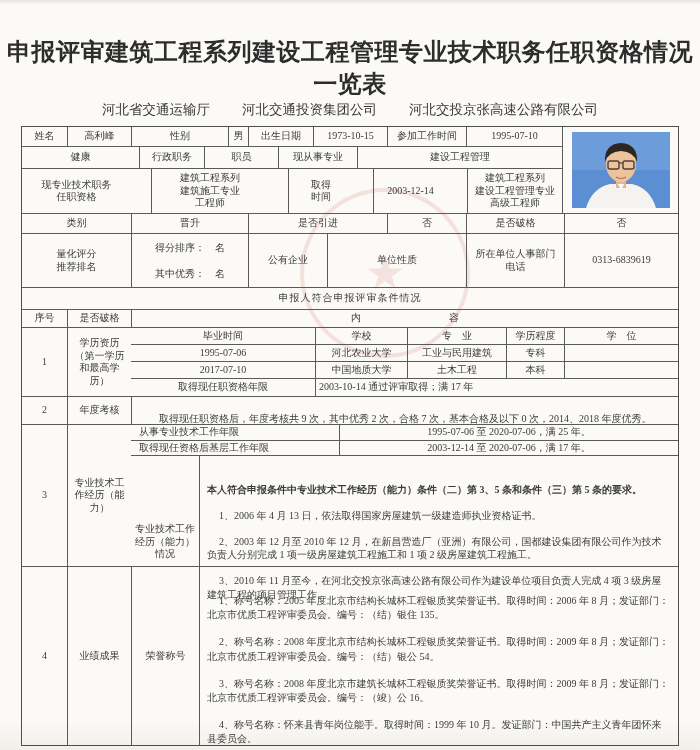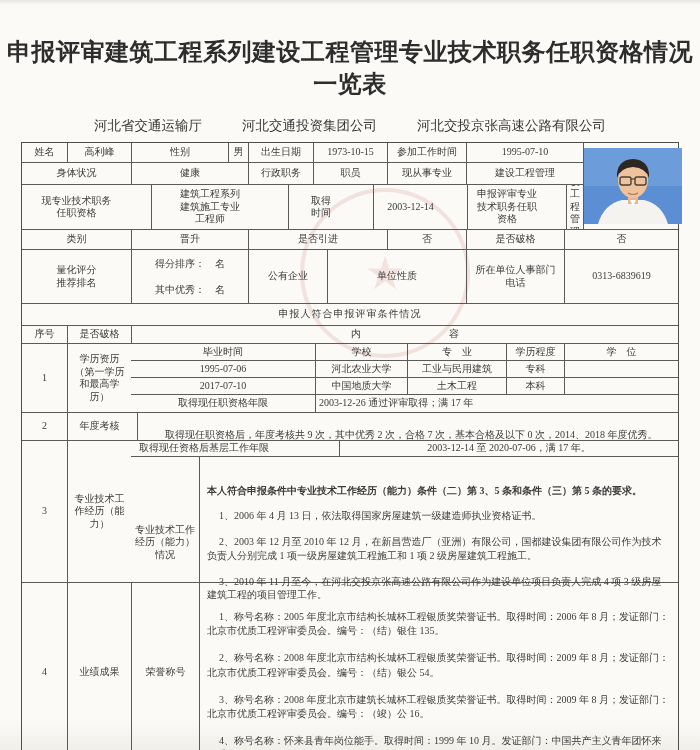--- a/index.html
+++ b/index.html
@@ -13,21 +13,21 @@
   }
   .sheet {
     position:relative; width:700px; height:750px; overflow:hidden;
     background:linear-gradient(#e8e6e1 0, #fbfaf7 5px, #fbfaf7 96%, #f1efe9 100%);
   }
   .doc-title {
     margin-top:36px; text-align:center;
     font-size:24px; font-weight:bold; color:#2d2d2d; letter-spacing:.5px;
   }
   .orgs {
-    margin-top:17px; display:flex; justify-content:center; gap:40px;
+    margin-top:1px; display:flex; justify-content:center; gap:32px;
     font-size:13.5px; color:#363636;
   }
   .grid {
     width:658px; margin:7px auto 0;
     border:1.4px solid #4e4e4e;
     font-size:10px; line-height:12.5px; color:#3b3b3b;
     position:relative; z-index:2; background:transparent;
   }
   .row { display:flex; border-bottom:1px solid #5a5a5a; }
   .row.last, .subrow.last { border-bottom:none; }
@@ -102,39 +102,35 @@
           <div class="c w45">姓名</div>
           <div class="c w64">高利峰</div>
           <div class="c w97">性别</div>
           <div class="c w20">男</div>
           <div class="c w65">出生日期</div>
           <div class="c w74">1973-10-15</div>
           <div class="c w79">参加工作时间</div>
           <div class="c fx">1995-07-10</div>
         </div>
         <div class="row h22">
-          <div class="c w109">身体状况</div>
           <div class="c w117">健康</div>
           <div class="c w65">行政职务</div>
           <div class="c w74">职员</div>
           <div class="c w79">现从事专业</div>
           <div class="c fx">建设工程管理</div>
         </div>
         <div class="row h44">
           <div class="c w109">现专业技术职务
 任职资格</div>
           <div class="c w117">建筑工程系列
 建筑施工专业
 工程师</div>
           <div class="c w65">取得
 时间</div>
           <div class="c w74">2003-12-14</div>
-          <div class="c w79">申报评审专业
-技术职务任职
-资格</div>
           <div class="c fx">建筑工程系列
 建设工程管理专业
 高级工程师</div>
         </div>
       </div>
       <div class="photo-cell">
         <svg width="98" height="76" viewBox="0 0 98 76">
           <rect x="0" y="0" width="98" height="76" fill="#5b8ed2"></rect>
           <rect x="0" y="0" width="98" height="38" fill="#6d9cda"></rect>
           <path d="M14 76 Q20 56 38 52 L60 52 Q78 56 84 76 Z" fill="#f4f3ef"></path>
@@ -210,37 +206,41 @@
         </div>
         <div class="subrow h17">
           <div class="c w184">2017-07-10</div>
           <div class="c w92">中国地质大学</div>
           <div class="c w99">土木工程</div>
           <div class="c w58">本科</div>
           <div class="c fx"></div>
         </div>
         <div class="subrow h17 last">
           <div class="c w184">取得现任职资格年限</div>
-          <div class="c fx left">2003-12-26 通过评审取得；满 17 年</div>
+          <div class="c fx left">2003-10-14 通过评审取得；满 17 年</div>
         </div>
       </div>
     </div>
 
     <div class="row h28">
       <div class="c w45">2</div>
       <div class="c w64">年度考核</div>
-      <div class="c para" style="align-items:flex-start;margin-left:6px;">
+      <div class="c para" style="align-items:flex-start;">
         <p>取得现任职资格后，年度考核共 9 次，其中优秀 2 次，合格 7 次，基本合格及以下 0 次，2014、2018 年度优秀。</p>
       </div>
     </div>
 
     <div class="row" style="height:142px;">
       <div class="c w45">3</div>
       <div class="c w64">专业技术工作经历（能力）</div>
       <div class="fx stack">
+        <div class="subrow h20">
+          <div class="c w208 left" style="padding-left:8px">从事专业技术工作年限</div>
+          <div class="c fx">1995-07-06 至 2020-07-06，满 25 年。</div>
+        </div>
         <div class="subrow h26">
           <div class="c w208 left" style="padding-left:8px">取得现任资格后基层工作年限</div>
           <div class="c fx">2003-12-14 至 2020-07-06，满 17 年。</div>
         </div>
         <div class="subrow last" style="flex:1;">
           <div class="c w68">专业技术工作经历（能力）情况</div>
           <div class="c fx para detail" style="align-items:flex-start;">
             <div>
               <p class="lead">本人符合申报条件中专业技术工作经历（能力）条件（二）第 3、5 条和条件（三）第 5 条的要求。</p>
               <p>1、2006 年 4 月 13 日，依法取得国家房屋建筑一级建造师执业资格证书。</p>

